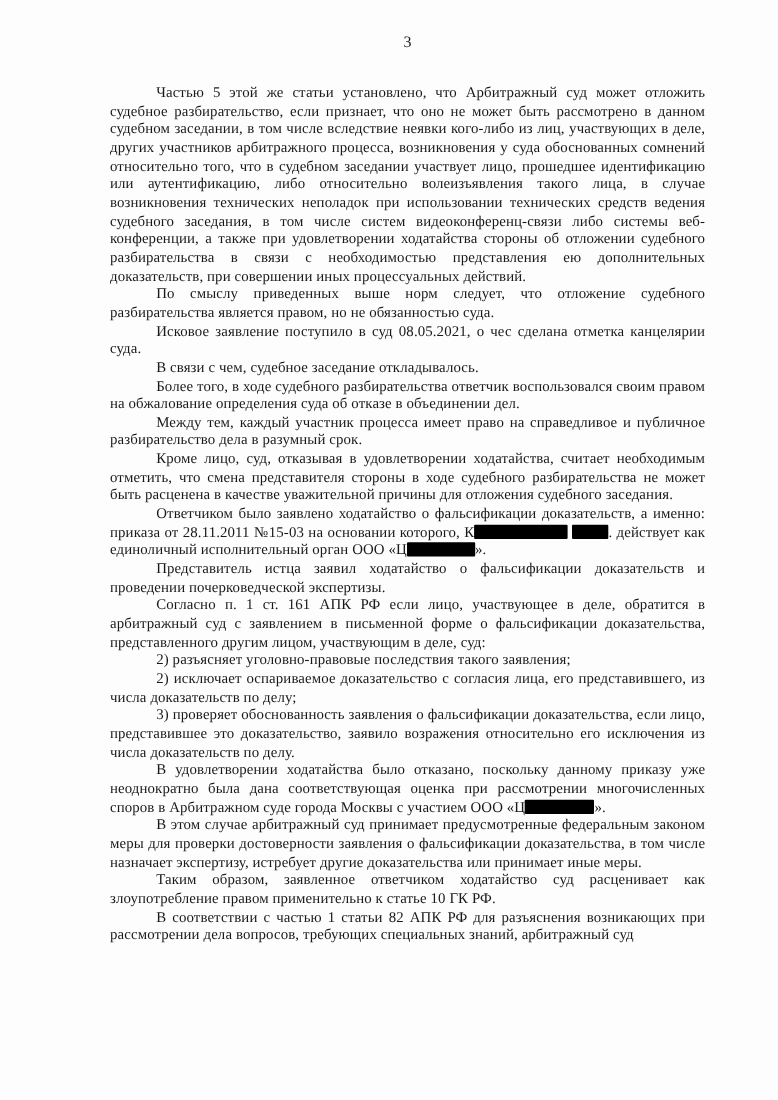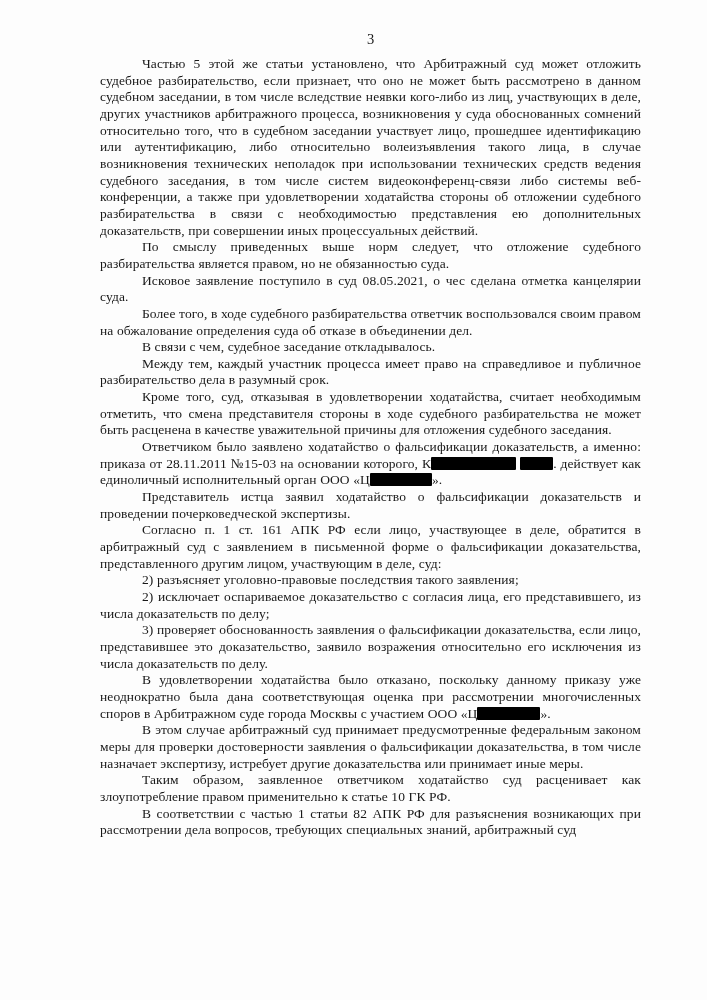--- a/index.html
+++ b/index.html
@@ -21,21 +21,21 @@
     top: 31px;
     left: 100px;
     width: 541px;
     text-align: center;
     font-size: 14.5px;
     line-height: 17px;
   }
   .content {
     position: absolute;
     left: 100px;
-    top: 56px;
+    top: 76px;
     width: 541px;
   }
   .content p {
     margin: 0;
     padding: 0;
     text-align: justify;
     text-indent: 42px;
     font-size: 13.5px;
     line-height: 16.65px;
     letter-spacing: 0.1px;
@@ -50,24 +50,24 @@
 </style>
 </head>
 <body>
 
 <div class="page">
   <div class="page-number">3</div>
   <div class="content" id="paragraphs">
       <p>Частью 5 этой же статьи установлено, что Арбитражный суд может отложить судебное разбирательство, если признает, что оно не может быть рассмотрено в данном судебном заседании, в том числе вследствие неявки кого-либо из лиц, участвующих в деле, других участников арбитражного процесса, возникновения у суда обоснованных сомнений относительно того, что в судебном заседании участвует лицо, прошедшее идентификацию или аутентификацию, либо относительно волеизъявления такого лица, в случае возникновения технических неполадок при использовании технических средств ведения судебного заседания, в том числе систем видеоконференц-связи либо системы веб-конференции, а также при удовлетворении ходатайства стороны об отложении судебного разбирательства в связи с необходимостью представления ею дополнительных доказательств, при совершении иных процессуальных действий.</p>
       <p>По смыслу приведенных выше норм следует, что отложение судебного разбирательства является правом, но не обязанностью суда.</p>
       <p>Исковое заявление поступило в суд 08.05.2021, о чес сделана отметка канцелярии суда.</p>
+      <p>В связи с чем, судебное заседание откладывалось.</p>
       <p>Более того, в ходе судебного разбирательства ответчик воспользовался своим правом на обжалование определения суда об отказе в объединении дел.</p>
-      <p>В связи с чем, судебное заседание откладывалось.</p>
       <p>Между тем, каждый участник процесса имеет право на справедливое и публичное разбирательство дела в разумный срок.</p>
-      <p>Кроме того, суд, отказывая в удовлетворении ходатайства, считает необходимым отметить, что смена представителя стороны в ходе судебного разбирательства не может быть расценена в качестве уважительной причины для отложения судебного заседания.</p>
+      <p>Кроме лицо, суд, отказывая в удовлетворении ходатайства, считает необходимым отметить, что смена представителя стороны в ходе судебного разбирательства не может быть расценена в качестве уважительной причины для отложения судебного заседания.</p>
       <p>Ответчиком было заявлено ходатайство о фальсификации доказательств, а именно: приказа от 28.11.2011 №15-03 на основании которого, К<span class="redaction" style="width: 85px;"></span> <span class="redaction" style="width: 33px;"></span>. действует как единоличный исполнительный орган ООО «Ц<span class="redaction" style="width: 62px;"></span>».</p>
       <p>Представитель истца заявил ходатайство о фальсификации доказательств и проведении почерковедческой экспертизы.</p>
       <p>Согласно п. 1 ст. 161 АПК РФ если лицо, участвующее в деле, обратится в арбитражный суд с заявлением в письменной форме о фальсификации доказательства, представленного другим лицом, участвующим в деле, суд:</p>
       <p>2) разъясняет уголовно-правовые последствия такого заявления;</p>
       <p>2) исключает оспариваемое доказательство с согласия лица, его представившего, из числа доказательств по делу;</p>
       <p>3) проверяет обоснованность заявления о фальсификации доказательства, если лицо, представившее это доказательство, заявило возражения относительно его исключения из числа доказательств по делу.</p>
       <p>В удовлетворении ходатайства было отказано, поскольку данному приказу уже неоднократно была дана соответствующая оценка при рассмотрении многочисленных споров в Арбитражном суде города Москвы с участием ООО «Ц<span class="redaction" style="width: 63px;"></span>».</p>
       <p>В этом случае арбитражный суд принимает предусмотренные федеральным законом меры для проверки достоверности заявления о фальсификации доказательства, в том числе назначает экспертизу, истребует другие доказательства или  принимает иные меры.</p>
       <p>Таким образом, заявленное ответчиком ходатайство суд расценивает как злоупотребление правом применительно к статье 10 ГК РФ.</p>
       <p>В соответствии с частью 1 статьи 82 АПК РФ для разъяснения возникающих при рассмотрении дела вопросов, требующих специальных знаний, арбитражный суд</p>

